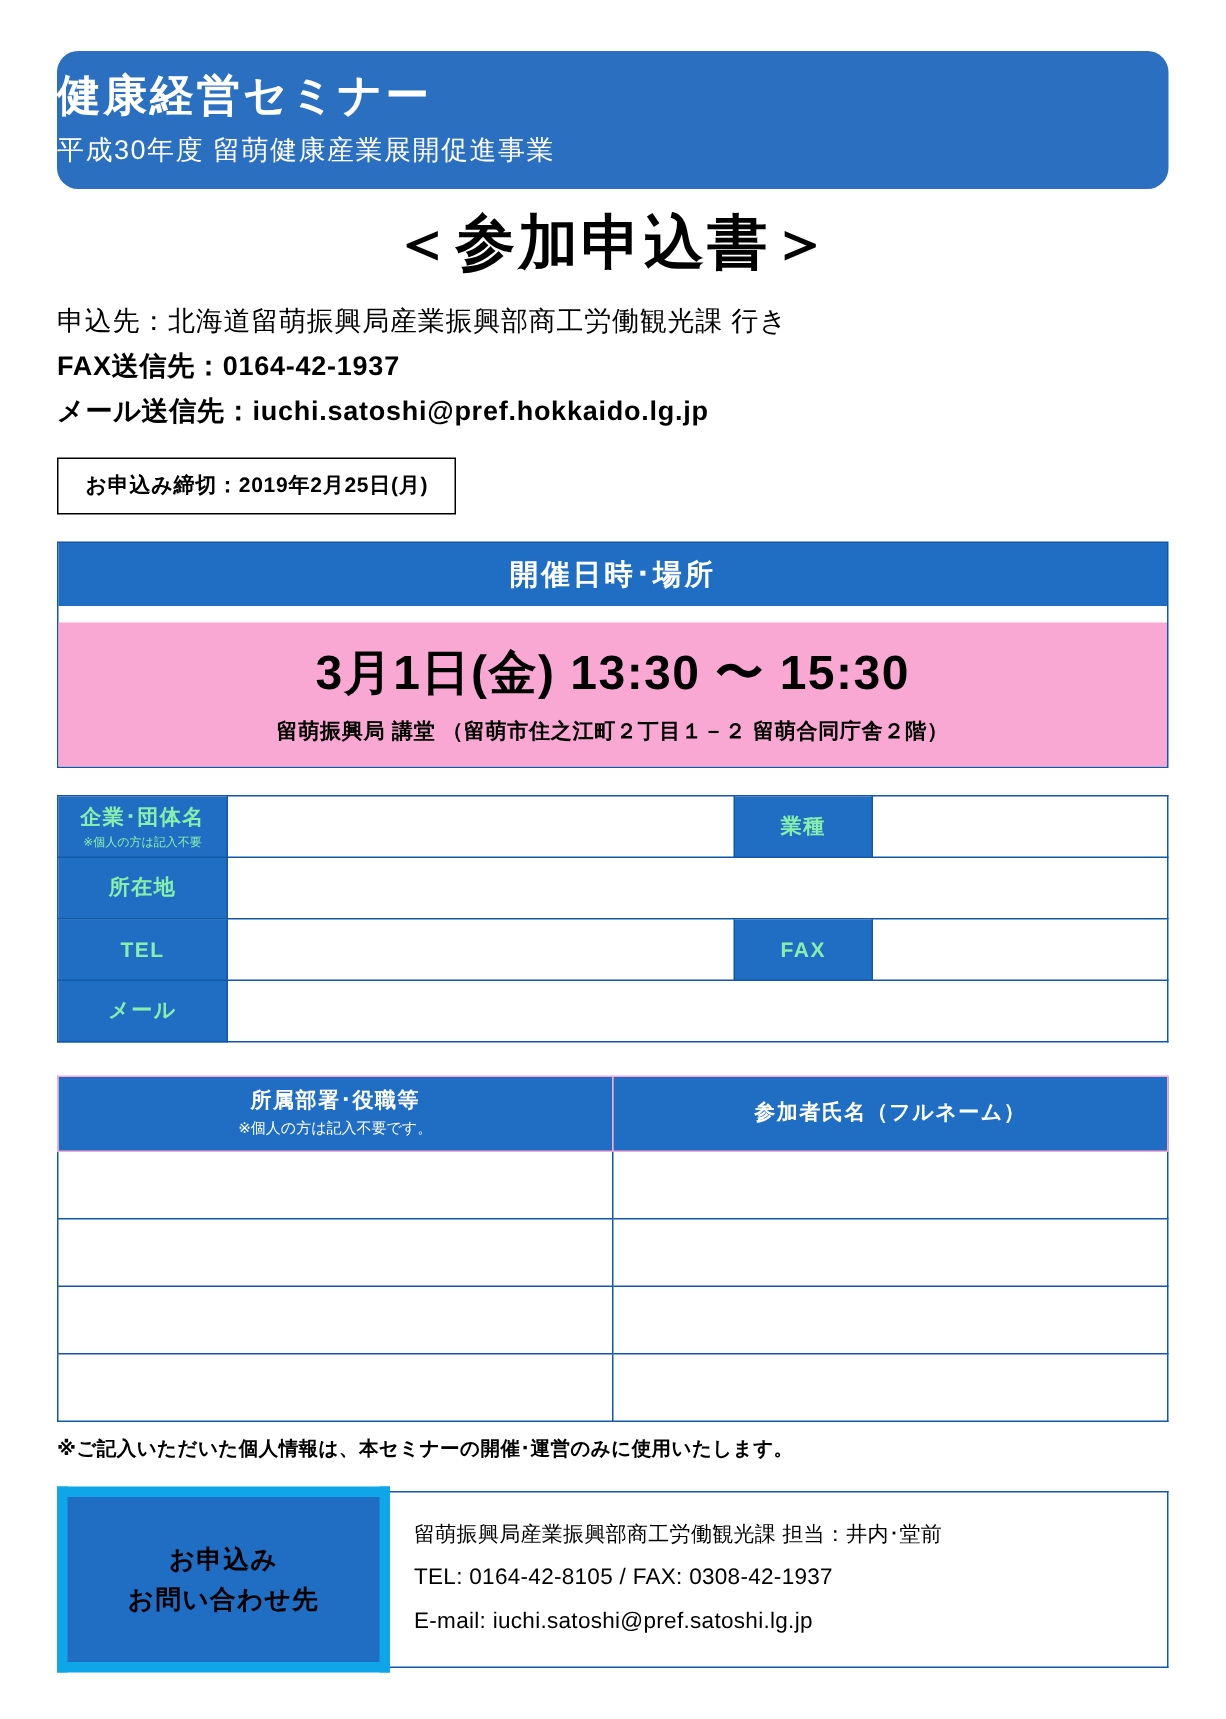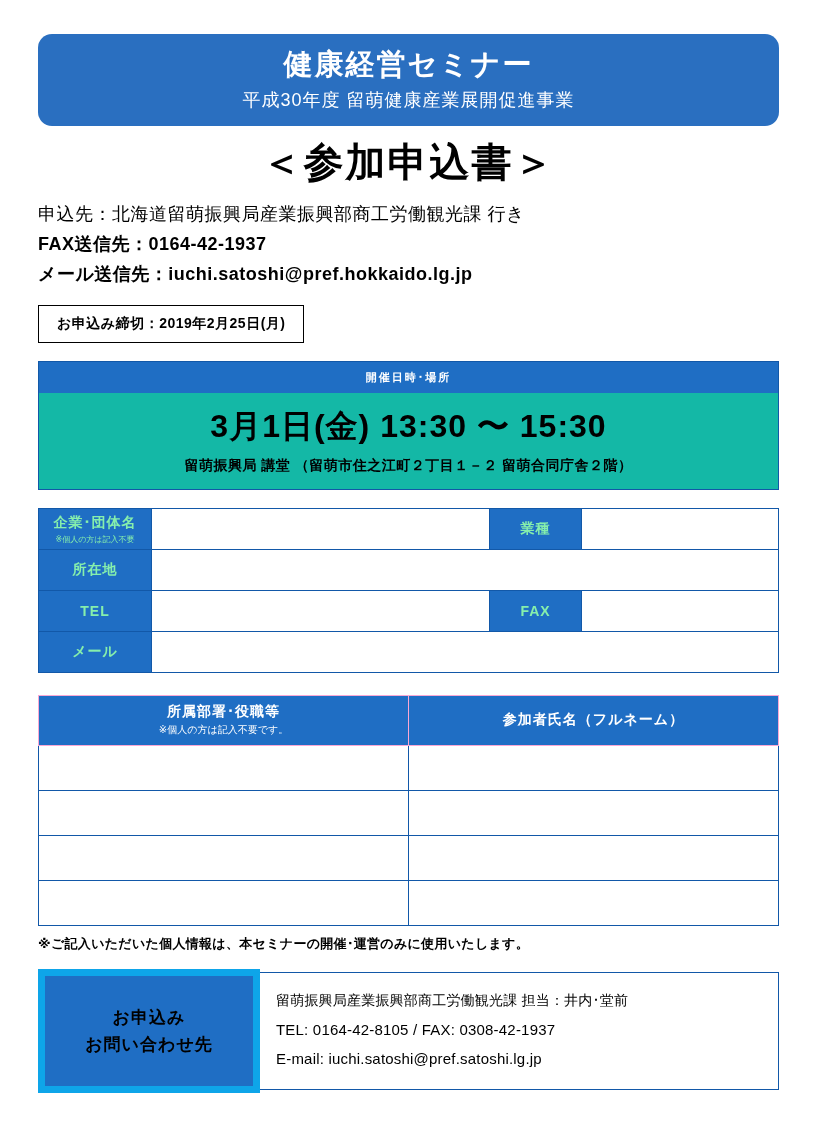--- a/index.html
+++ b/index.html
@@ -20,21 +20,20 @@
     height: 1146px;
     box-sizing: border-box;
     padding: 0 38px;
   }
 
   
   .banner {
     margin-top: 34px;
     background: #2a6fc0;
     border-radius: 14px;
-    text-align: center;
     padding: 12px 0 14px 0;
   }
   .banner-title {
     color: #ffffff;
     font-size: 29px;
     font-weight: bold;
     letter-spacing: 2px;
     line-height: 1.25;
   }
   .banner-sub {
@@ -85,29 +84,30 @@
 
   
   .event-table {
     margin-top: 18px;
     border: 1px solid #1258a8;
   }
   .event-head {
     background: #1f6ec4;
     color: #ffffff;
     text-align: center;
-    font-size: 11px;
+    font-size: 19px;
     font-weight: bold;
     letter-spacing: 2px;
     padding: 8px 0;
   }
   .event-body {
-    background: #14b8a6;
+    background: #f9a8d4;
     text-align: center;
     padding: 12px 0 14px 0;
+    margin-top: 11px;
   }
   .event-datetime {
     font-size: 32px;
     font-weight: bold;
     letter-spacing: 1px;
   }
   .event-place {
     font-size: 14px;
     font-weight: bold;
     margin-top: 8px;

